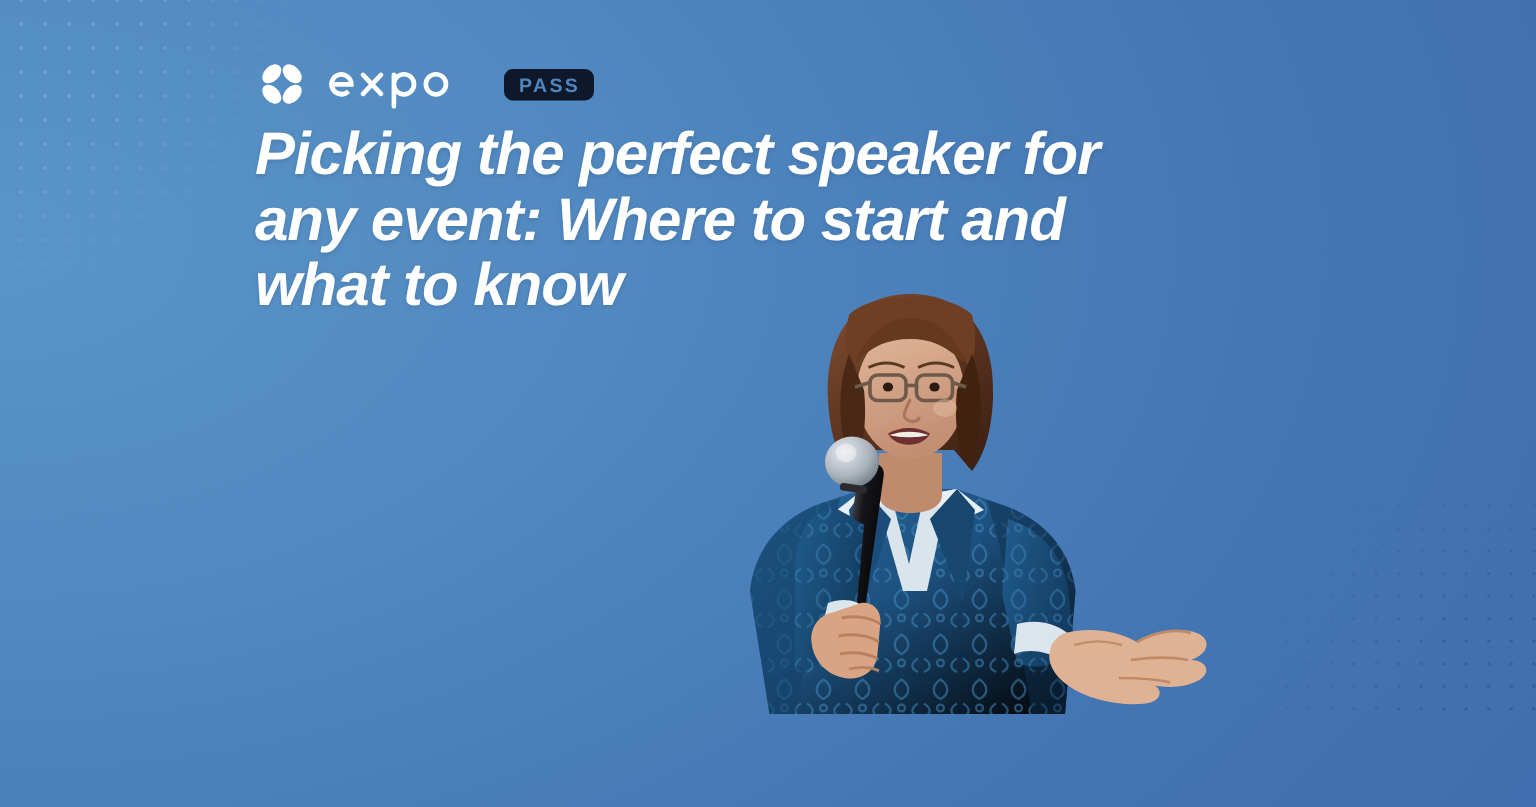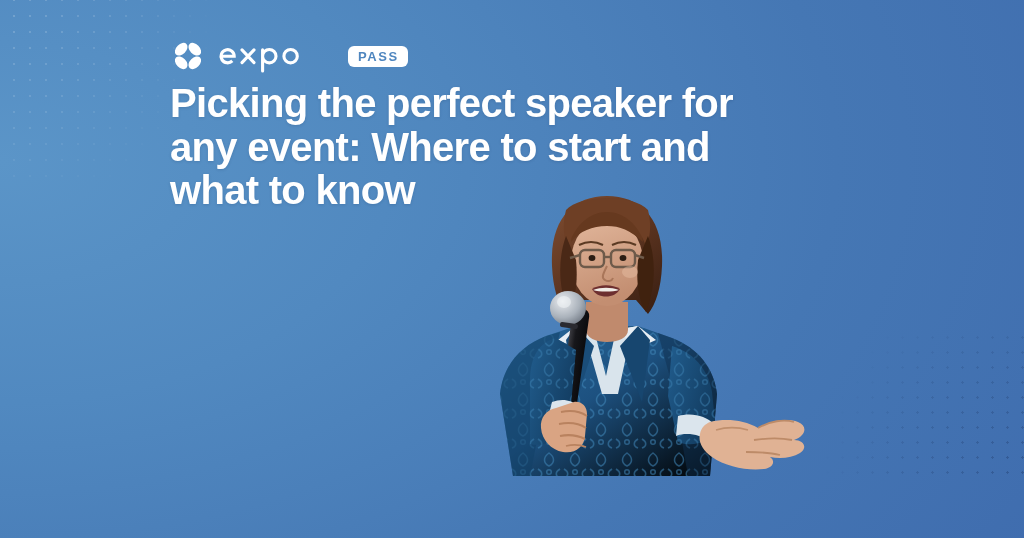--- a/index.html
+++ b/index.html
@@ -28,34 +28,35 @@
     background-size:15px 15px;
     -webkit-mask-image:radial-gradient(circle at 100% 100%, #000 0%, rgba(0,0,0,.5) 48%, transparent 80%);
     mask-image:radial-gradient(circle at 100% 100%, #000 0%, rgba(0,0,0,.5) 48%, transparent 80%);
     pointer-events:none;}
 
   
   .logo{position:absolute;left:170px;top:38px;display:flex;align-items:center;gap:11px;}
   .logo-mark{width:36px;height:36px;position:relative;flex:none;}
   .wordmark{height:34px;display:block;}
   .pass-badge{
-    background:#ffffff;border-radius:6px;
+    background:#0f172a;border-radius:6px;
     padding:4px 9px 4px 10px;
     font-size:13px;font-weight:bold;letter-spacing:1.6px;
     color:#4f86bf;line-height:1;
-    display:flex;align-items:center;margin-left:12px;text-align:center;
+    display:flex;align-items:center;margin-left:0;text-align:center;
   }
 
   
   .headline{
     position:absolute;left:170px;top:82px;width:660px;
     color:#ffffff;font-weight:bold;
     font-size:40px;line-height:1.09;letter-spacing:-0.7px;
     text-shadow:0 1px 3px rgba(20,50,90,.18);
     white-space:pre-line;
+    font-style:italic;
   }
 
   
   .photo{position:absolute;left:380px;top:180px;width:470px;height:296px;}
   .photo svg{display:block;width:100%;height:100%;}
 
   
   .banner{
     position:absolute;left:0;right:0;top:472px;height:66px;
     background:#3657a4;

